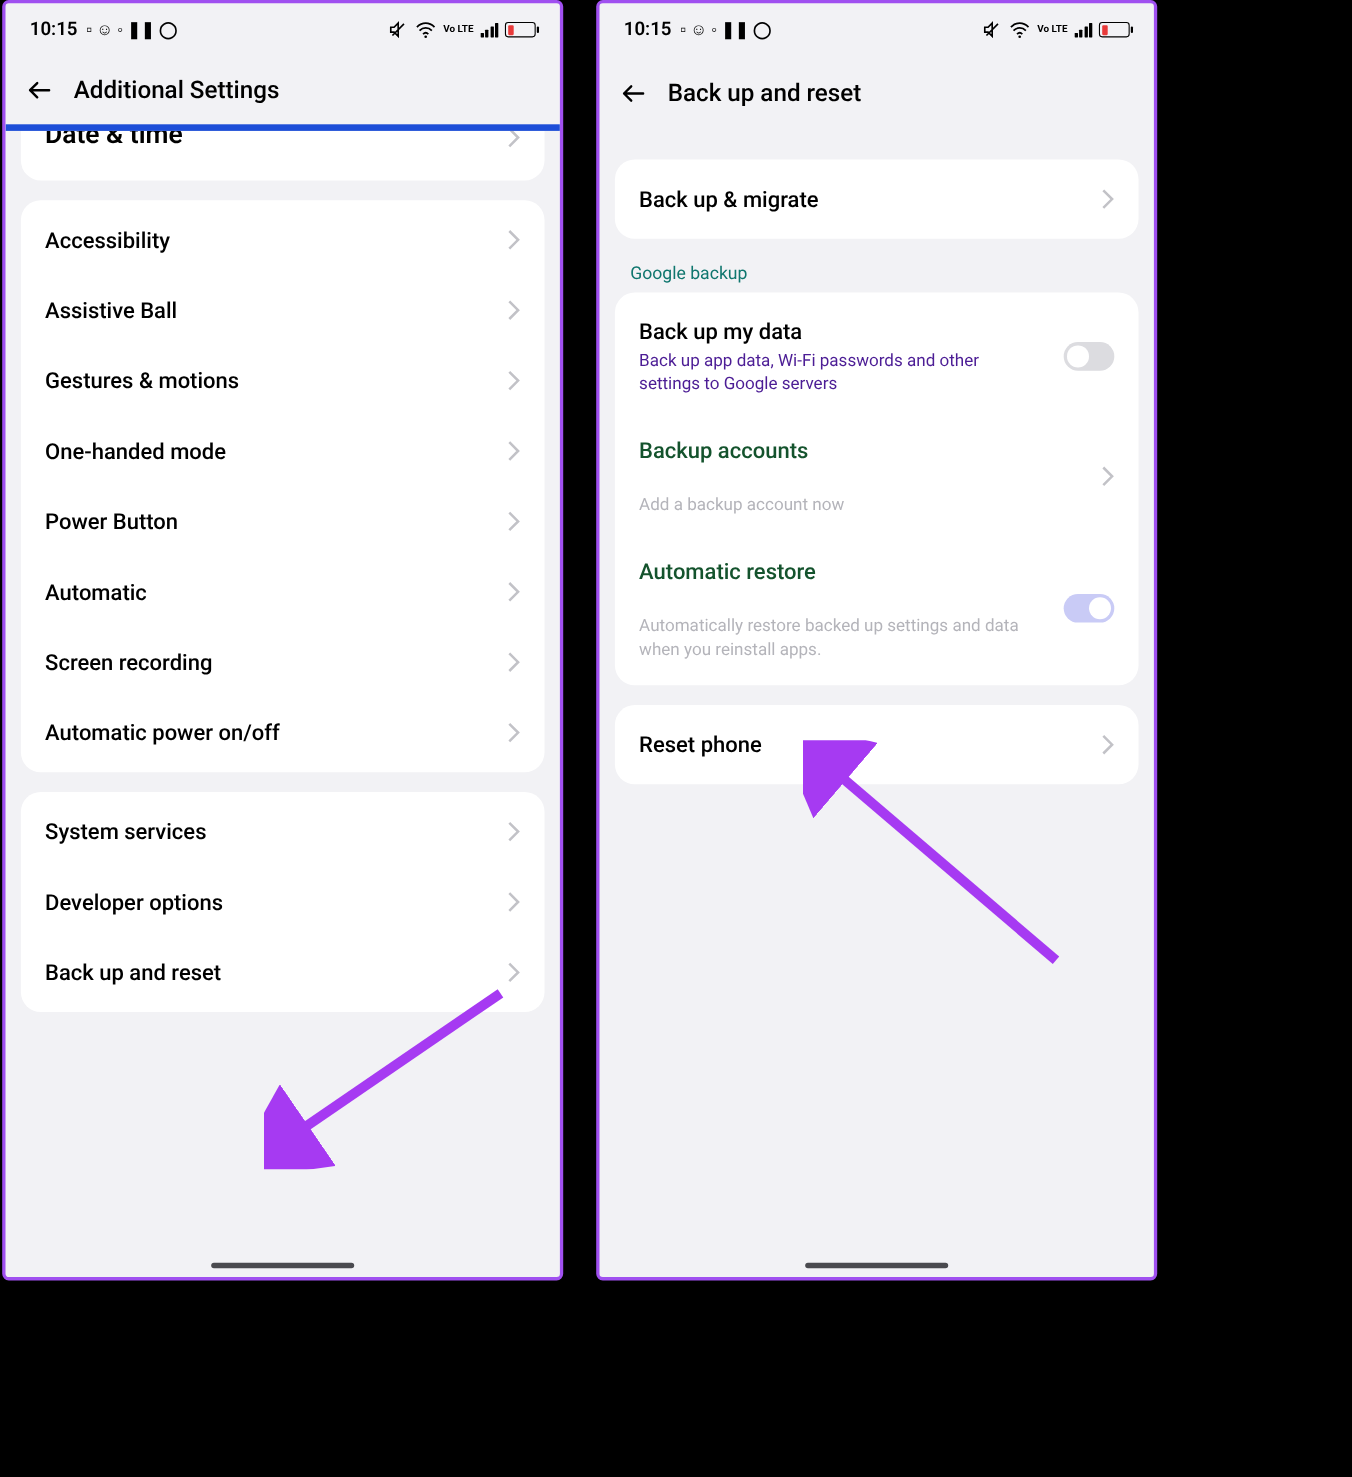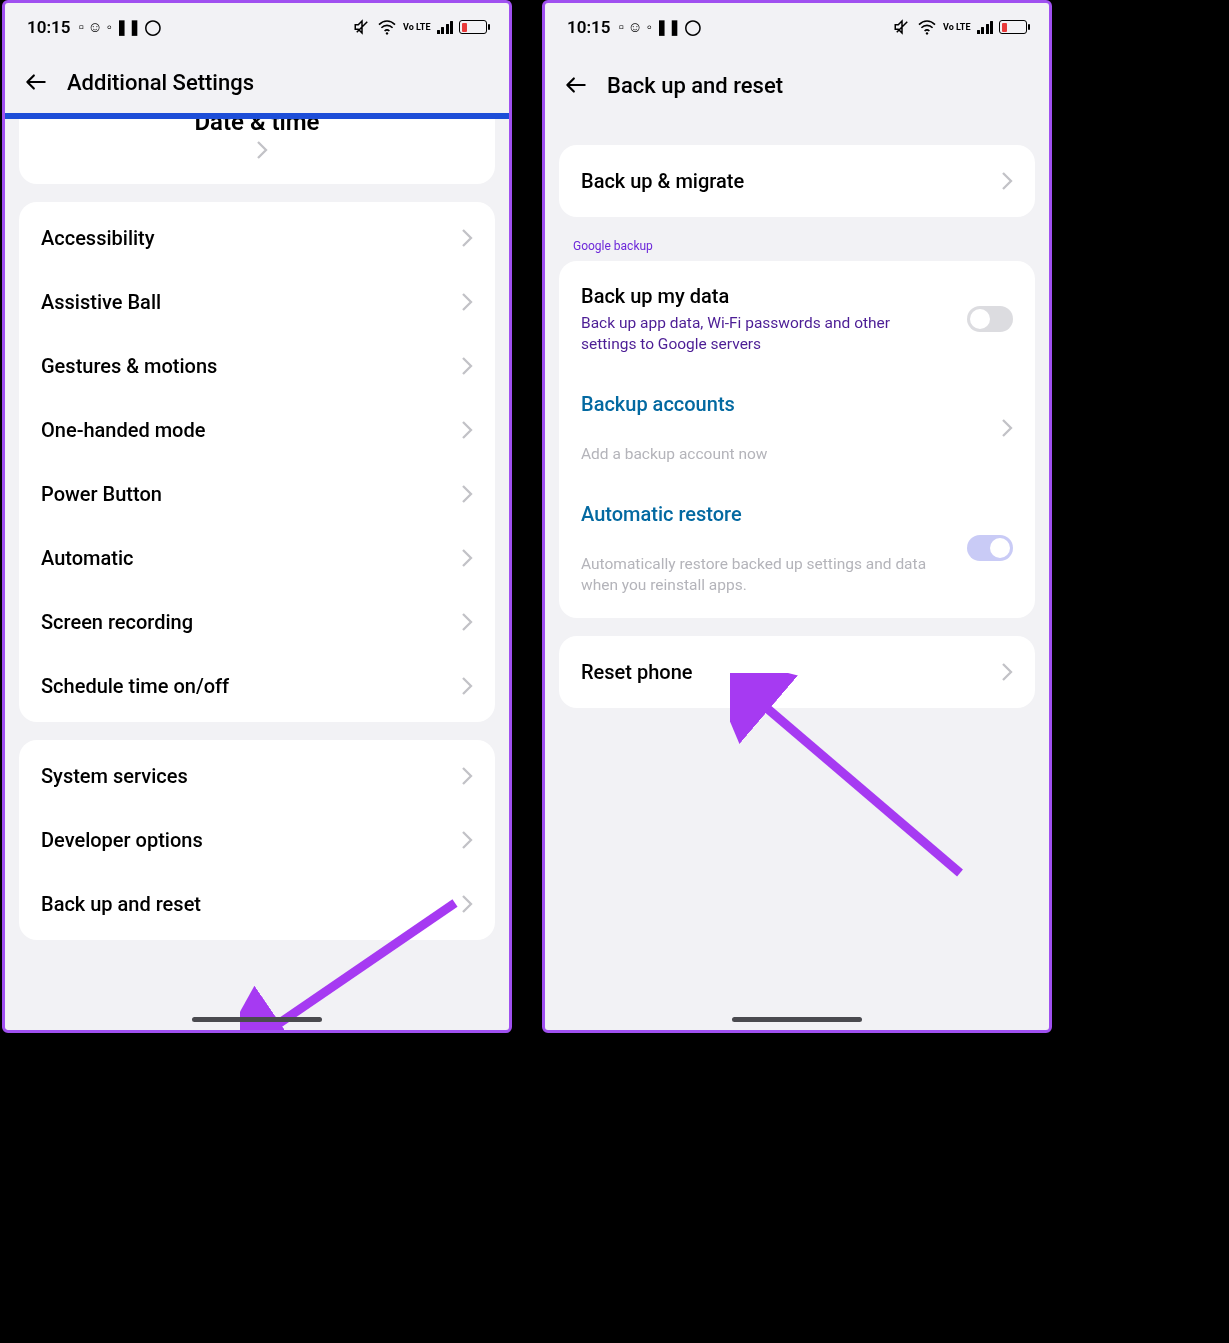--- a/index.html
+++ b/index.html
@@ -11,21 +11,21 @@
     display: flex;
     gap: 30px;
     padding: 0;
     overflow: hidden;
   }
   .phone {
     background: #f2f2f5;
     border: 3px solid #a050f0;
     border-radius: 6px;
     width: 510px;
-    height: 1033px;
+    height: 1164px;
     position: relative;
     overflow: hidden;
   }
   .phone-left { margin-left: 2px; }
   .phone-right { margin-left: 0; }
   .status-bar {
     height: 48px;
     display: flex;
     align-items: center;
     justify-content: space-between;
@@ -77,39 +77,39 @@
     line-height:1.3;
   }
   .row-sub {
     font-size: 15.5px;
     color:#4c1d95;
     line-height:1.35;
     margin-top:4px;
     max-width: 360px;
   }
   .row-col { display:flex; flex-direction:column; }
-  .row.disabled .row-label { color:#0369a1; }
+  .row.disabled .row-label { color:#14532d; }
   .row.disabled .row-sub { color:#b4b4ba;margin-top:27px; }
   .chevron { width:12px; height:20px; flex:0 0 auto; margin-left:10px; }
   .chevron path { stroke:#c2c2c7; stroke-width:2.3; fill:none; }
   .toggle {
     width: 46px; height:26px; border-radius:14px;
     background:#dcdce0; position:relative; flex:0 0 auto;
   }
   .toggle::after {
     content:""; position:absolute; width:20px; height:20px; border-radius:50%;
     background:#fff; top:3px; left:3px;
   }
   .toggle.on { background:#c9cbf6; }
   .toggle.on::after { left:23px; background:#fff; }
   .section-label {
-    font-size:12px; color:#6d28d9; padding: 22px 10px 8px 14px;
+    font-size:16px; color:#0f766e; padding: 22px 10px 8px 14px;
   }
   .partial-row {
-    padding-top: 0; padding-bottom:10px; min-height: 0; flex-direction: column;
+    padding-top: 0; padding-bottom:10px; min-height: 0;
   }
   .partial-row .row-label { font-size:24px; font-weight:600; position:relative; top:-12px; }
   .gesture-hint {
     position:absolute; bottom:8px; left:50%; transform:translateX(-50%);
     width:130px; height:5px; border-radius:3px; background:#4a4a4f;
   }
   .arrow {
     position:absolute;
     pointer-events:none;
   }
@@ -215,21 +215,21 @@
             <path d="M2 2l8 8-8 8"></path>
           </svg>
       </div>
       <div class="row">
         <span class="row-label">Screen recording</span>
         <svg class="chevron" viewBox="0 0 12 20">
             <path d="M2 2l8 8-8 8"></path>
           </svg>
       </div>
       <div class="row">
-        <span class="row-label">Schedule time on/off</span>
+        <span class="row-label">Automatic power on/off</span>
         <svg class="chevron" viewBox="0 0 12 20">
             <path d="M2 2l8 8-8 8"></path>
           </svg>
       </div>
     </div>
 
     <div class="card">
       <div class="row">
         <span class="row-label">System services</span>
         <svg class="chevron" viewBox="0 0 12 20">

